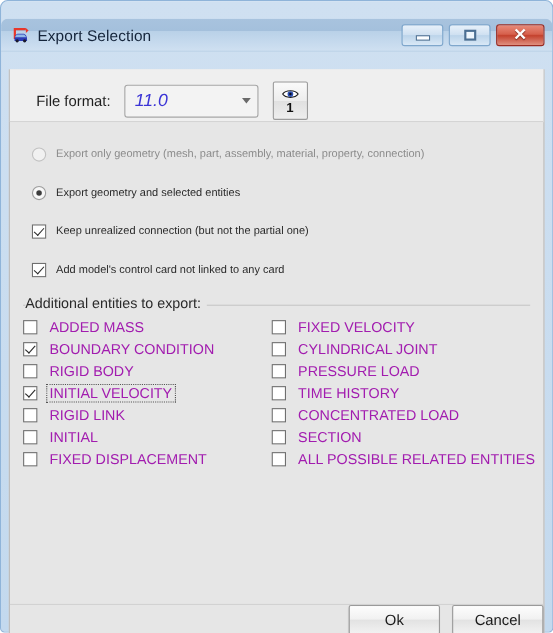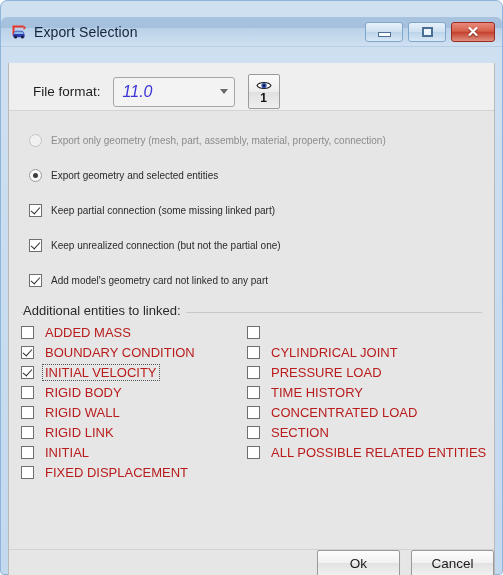--- a/index.html
+++ b/index.html
@@ -223,21 +223,21 @@
   }
   .col { width: 235px; }
   .entity-row {
     display: flex;
     align-items: center;
     height: 20px;
     margin-bottom: 0px;
   }
   .entity-label {
     font-size: 13px;
-    color: #b91c1c;
+    color: #a21caf;
     margin-left: 8px;
     white-space: nowrap;
     padding: 1px 3px;
   }
   .entity-label.focused {
     border: 1px dotted #555;
     padding: 0px 2px;
   }
 
   
@@ -318,73 +318,66 @@
         <div class="opt-row">
           <div class="radio disabled"></div>
           <span class="opt-label disabled">Export only geometry (mesh, part, assembly, material, property, connection)</span>
         </div>
         <div class="opt-row">
           <div class="radio checked"></div>
           <span class="opt-label">Export geometry and selected entities</span>
         </div>
         <div class="opt-row">
           <div class="cbox checked"></div>
-          <span class="opt-label">Keep partial connection (some missing linked part)</span>
-        </div>
-        <div class="opt-row">
-          <div class="cbox checked"></div>
           <span class="opt-label">Keep unrealized connection (but not the partial one)</span>
         </div>
         <div class="opt-row">
           <div class="cbox checked"></div>
-          <span class="opt-label">Add model's geometry card not linked to any part</span>
+          <span class="opt-label">Add model's control card not linked to any card</span>
         </div>
       </div>
 
     <div id="group">
       <div id="group-line"></div>
-      <div id="group-title">Additional entities to linked:</div>
+      <div id="group-title">Additional entities to export:</div>
       <div id="group-cols">
         <div class="col" id="col-left">
             <div class="entity-row">
               <div class="cbox"></div>
               <span class="entity-label">ADDED MASS</span>
             </div>
             <div class="entity-row">
               <div class="cbox checked"></div>
               <span class="entity-label">BOUNDARY CONDITION</span>
             </div>
             <div class="entity-row">
+              <div class="cbox"></div>
+              <span class="entity-label">RIGID BODY</span>
+            </div>
+            <div class="entity-row">
               <div class="cbox checked"></div>
               <span class="entity-label focused">INITIAL VELOCITY</span>
             </div>
             <div class="entity-row">
               <div class="cbox"></div>
-              <span class="entity-label">RIGID BODY</span>
-            </div>
-            <div class="entity-row">
-              <div class="cbox"></div>
-              <span class="entity-label">RIGID WALL</span>
-            </div>
-            <div class="entity-row">
-              <div class="cbox"></div>
               <span class="entity-label">RIGID LINK</span>
             </div>
             <div class="entity-row">
               <div class="cbox"></div>
               <span class="entity-label">INITIAL</span>
             </div>
             <div class="entity-row">
               <div class="cbox"></div>
               <span class="entity-label">FIXED DISPLACEMENT</span>
             </div>
           </div>
         <div class="col" id="col-right">
             <div class="entity-row">
               <div class="cbox"></div>
+              <span class="entity-label">FIXED VELOCITY</span>
             </div>
             <div class="entity-row">
               <div class="cbox"></div>
               <span class="entity-label">CYLINDRICAL JOINT</span>
             </div>
             <div class="entity-row">
               <div class="cbox"></div>
               <span class="entity-label">PRESSURE LOAD</span>
             </div>
             <div class="entity-row">

